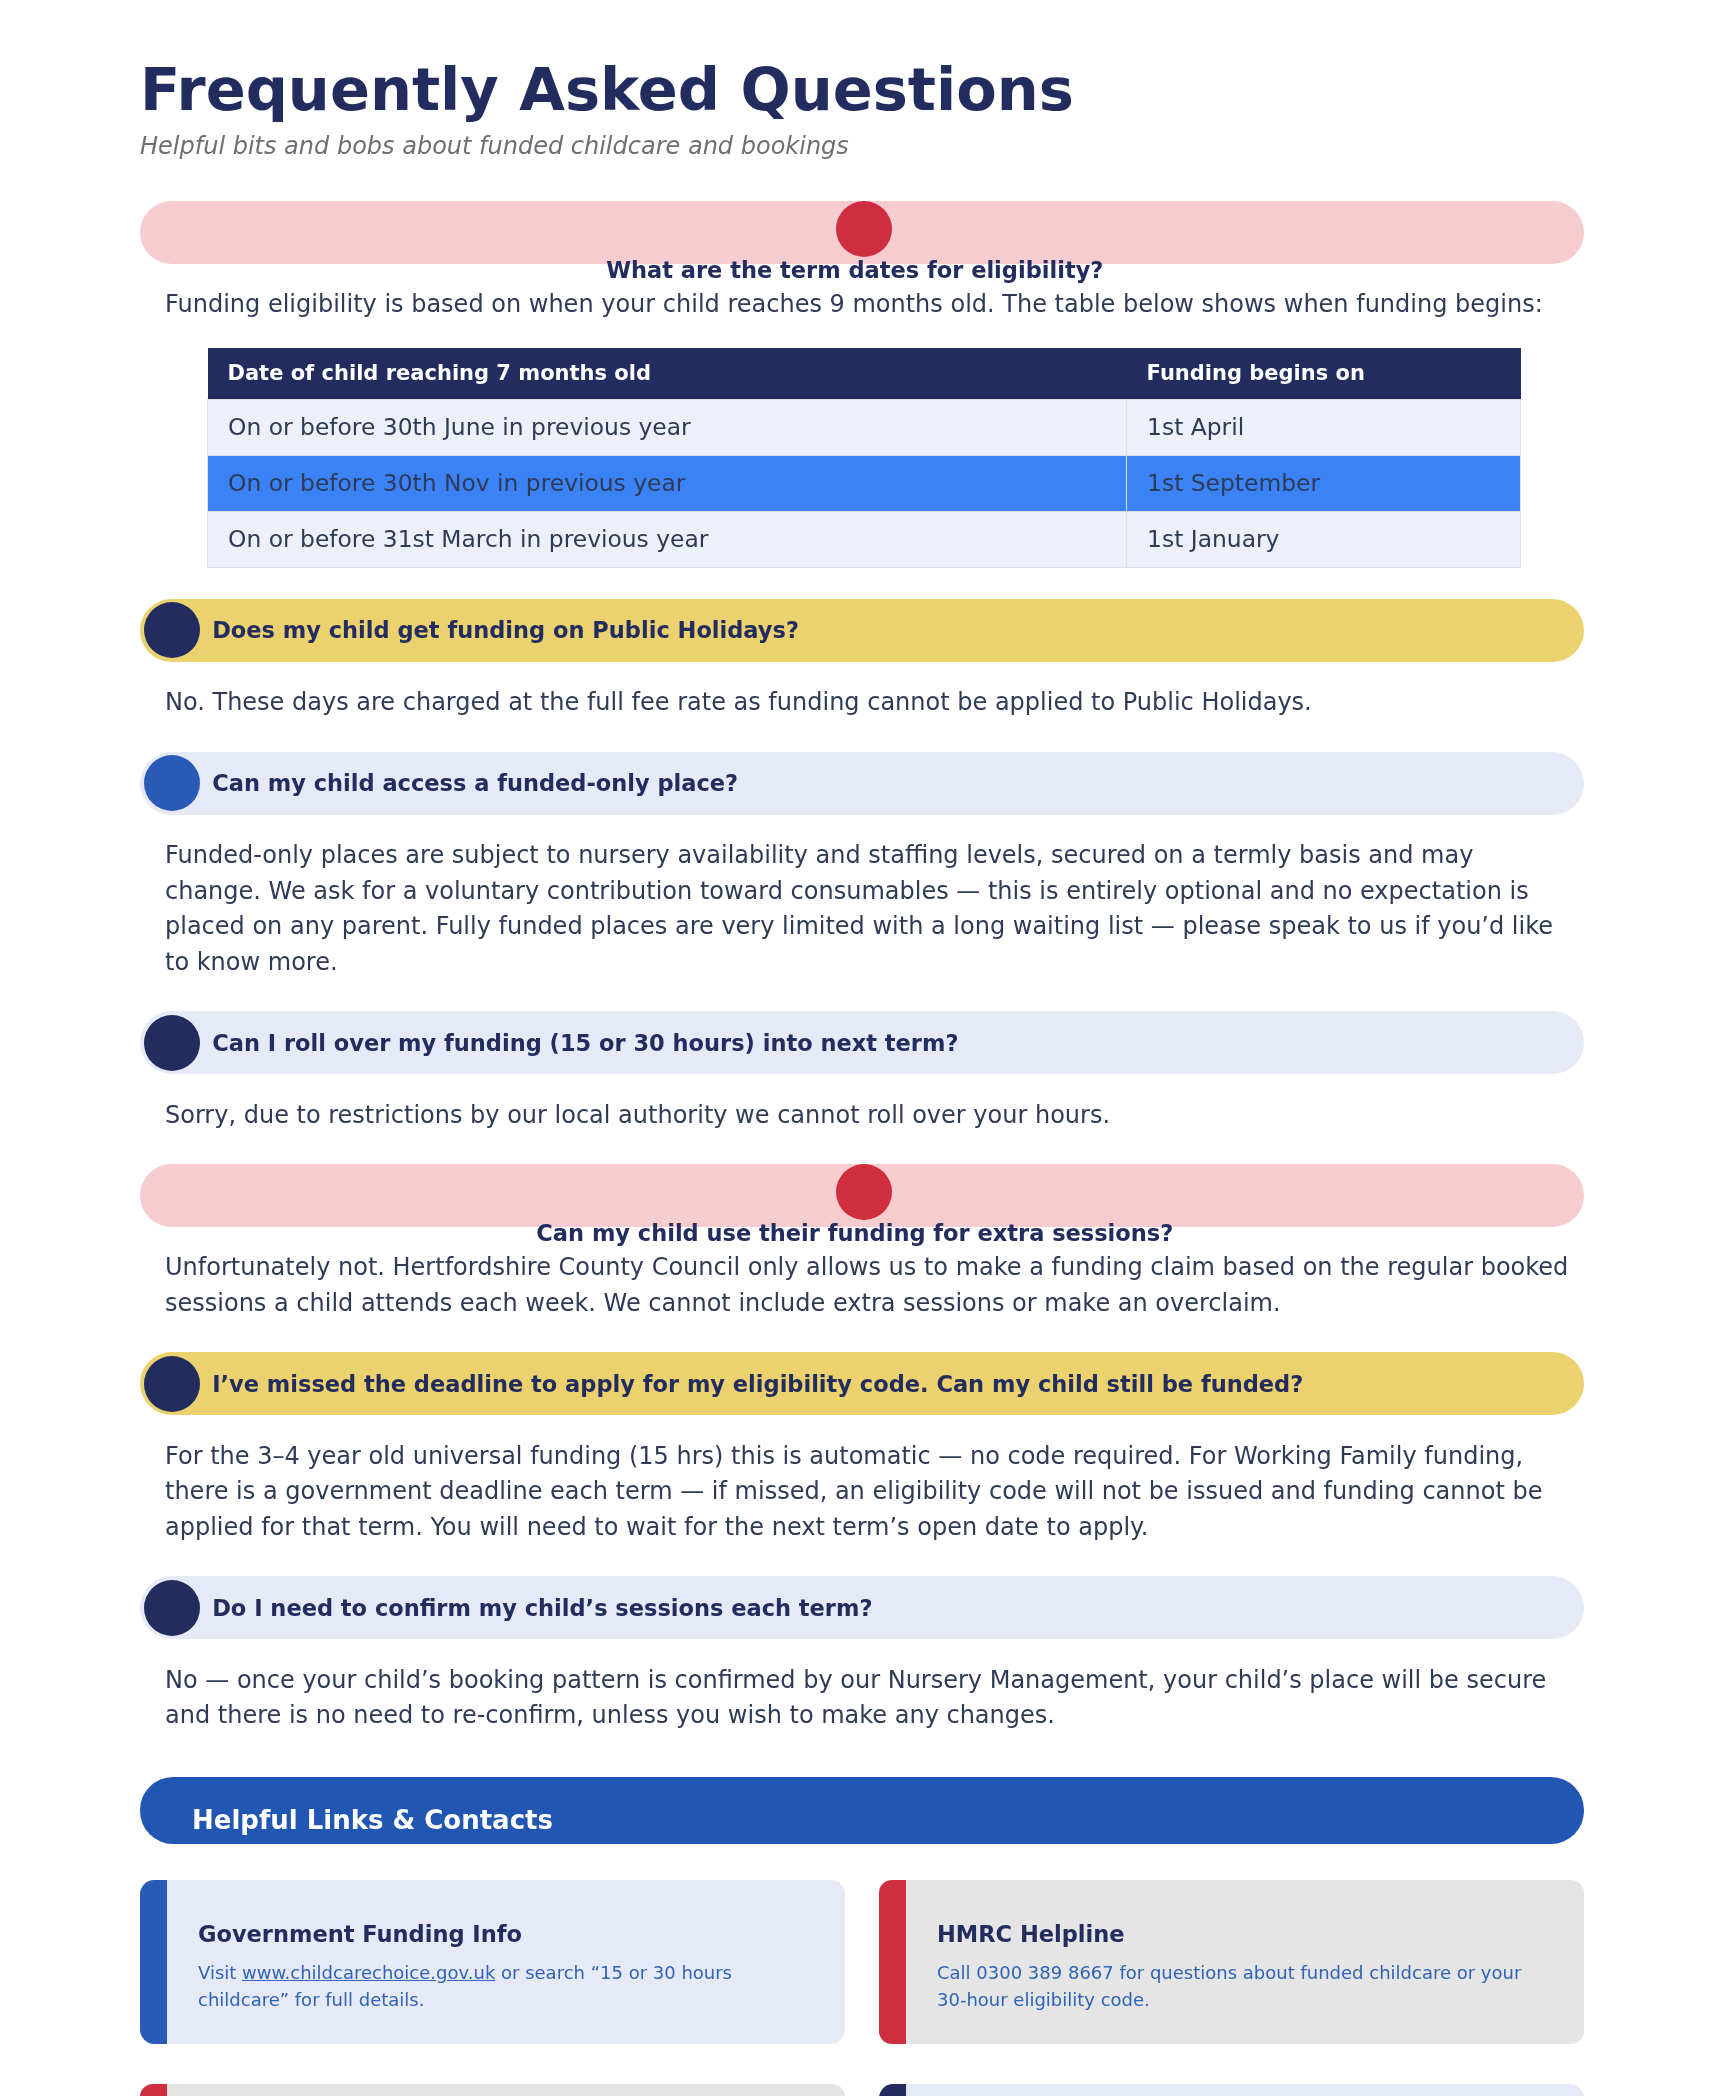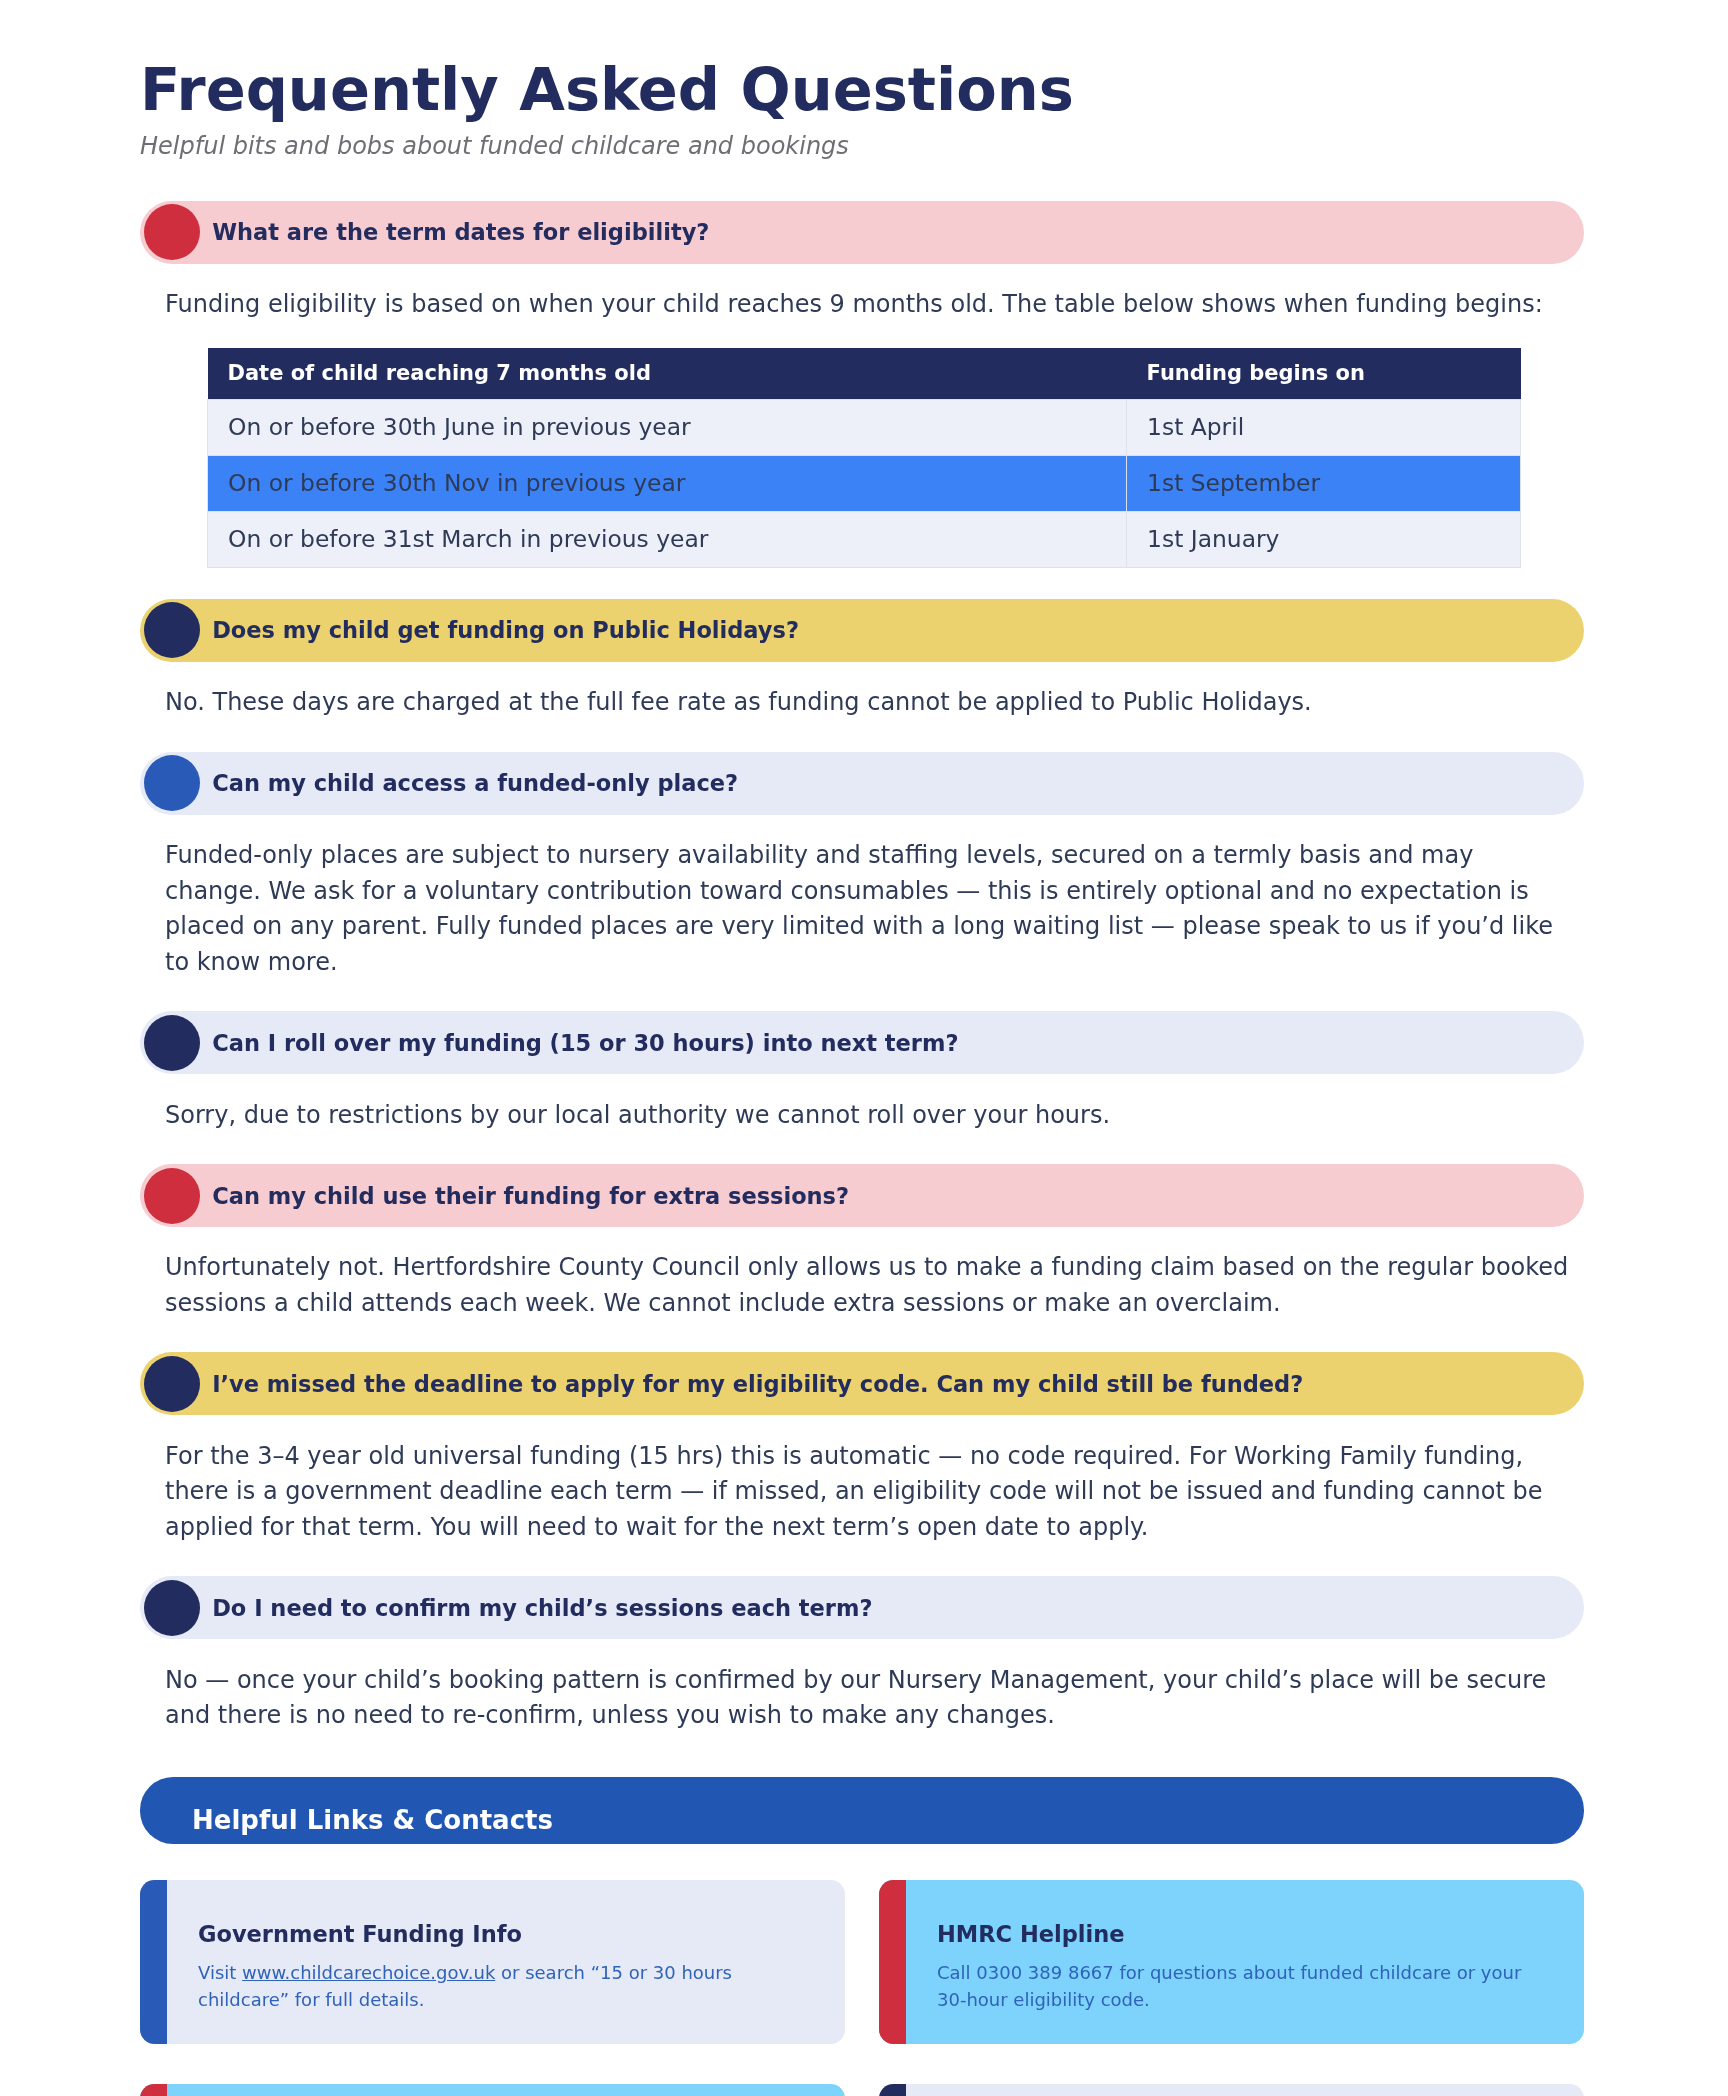--- a/index.html
+++ b/index.html
@@ -39,21 +39,21 @@
     margin-top:9px;
   }
   .faq-pill{
     display:flex;
     align-items:center;
     height:63px;
     border-radius:31.5px;
     margin-top:31px;
   }
   .faq-pill.first{margin-top:41px;}
-  .pill-pink{background:var(--pink);}
+  .pill-pink{background:var(--pink);flex-direction:column;}
   .pill-lavender{background:var(--lavender);}
   .pill-yellow{background:var(--yellow);}
   .dot{
     width:56px;height:56px;border-radius:50%;
     margin-left:3.6px;flex-shrink:0;
   }
   .dot-red{background:var(--red);}
   .dot-blue{background:var(--blue);}
   .dot-navy{background:var(--navy);}
   .question{
@@ -118,21 +118,21 @@
     display:flex;
     border-radius:14.4px;
     overflow:hidden;
     min-height:164px;
   }
   .card-accent{width:27px;flex-shrink:0;}
   .accent-blue{background:var(--blue);}
   .accent-red{background:var(--red);}
   .accent-navy{background:var(--navy);}
   .card-lavender{background:var(--lavender);}
-  .card-pink{background:#7dd3fc;}
+  .card-pink{background:#e5e5e5;border-radius:13px;}
   .card-body{flex:1;padding:25px 31px;margin-top:16px;}
   .card-title{
     font-size:22.5px;
     font-weight:bold;
     color:var(--navy);
     margin-bottom:12.6px;
   }
   .card-text{
     font-size:18px;
     color:var(--link-blue);

